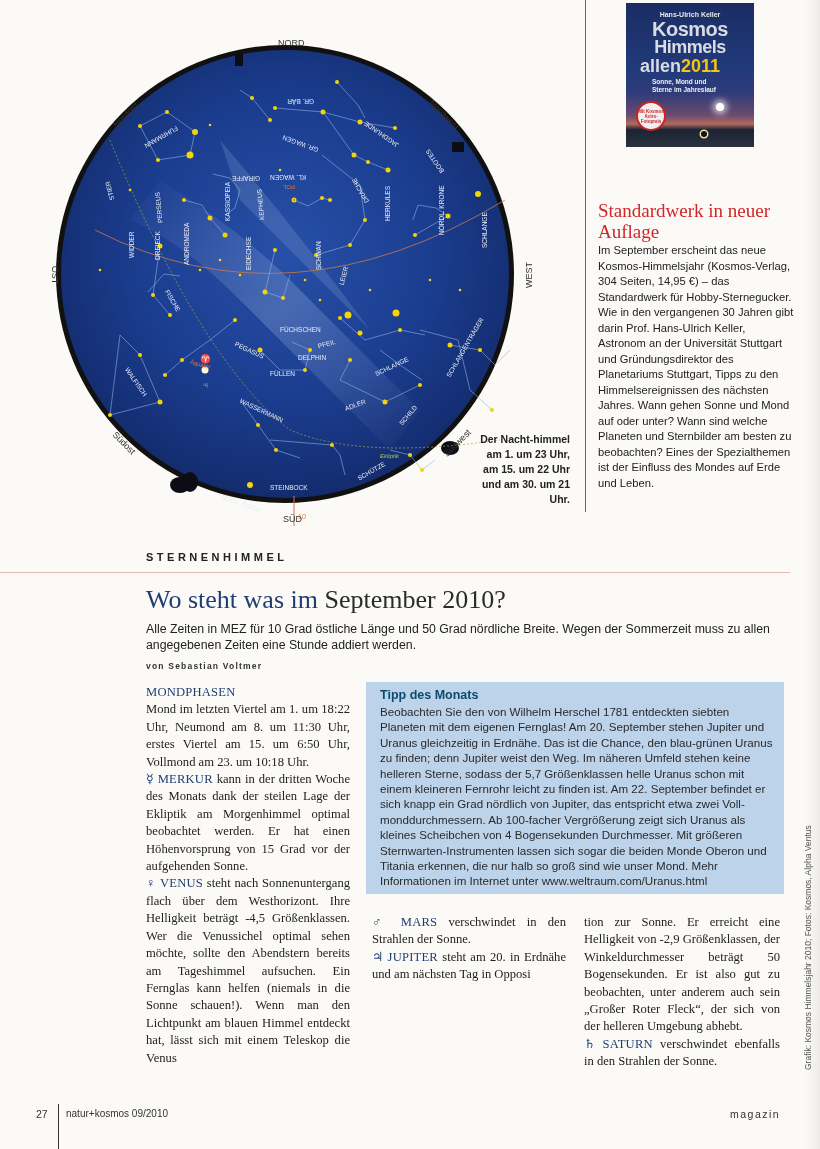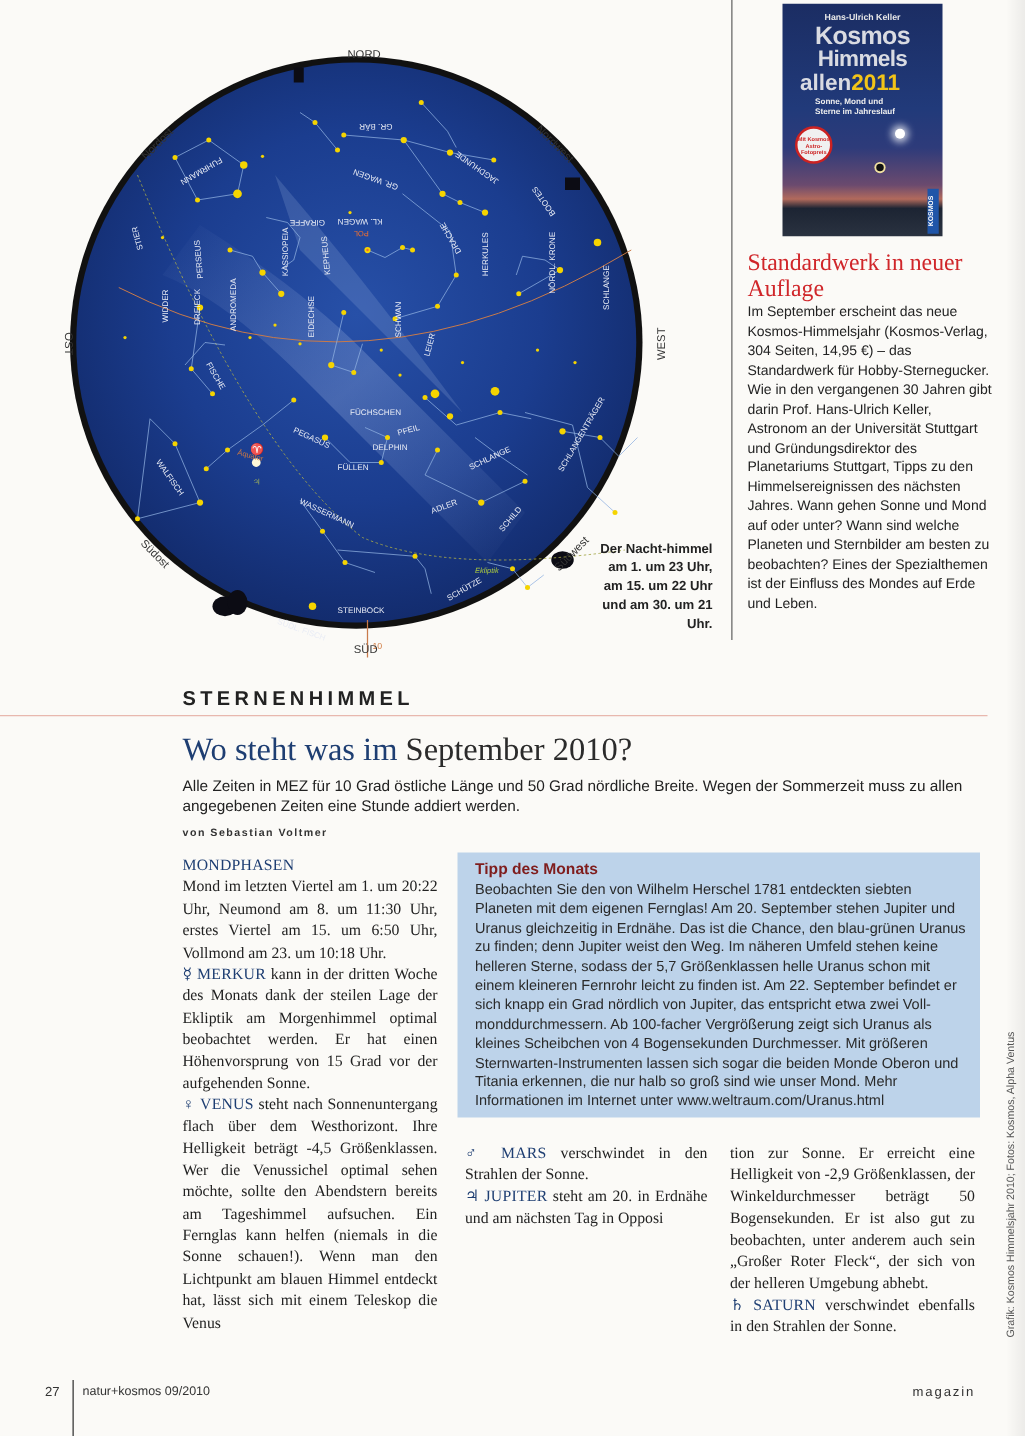--- a/index.html
+++ b/index.html
@@ -19,21 +19,21 @@
     left: 470px; top: 432px; width: 100px;
     font-family: "Liberation Sans", sans-serif; font-weight: bold;
     font-size: 10.5px; line-height: 15px; text-align: right; color: #222;
   }
 
   
   .vdivider { left: 585px; top: 0; width: 1px; height: 512px; background: #666; }
 
   
   .book-cover {
-    left: 626px; top: 3px; width: 128px; height: 186px;
+    left: 626px; top: 3px; width: 128px; height: 144px;
     background: linear-gradient(180deg, #1b2d63 0%, #213a7a 45%, #2e3b7a 62%, #6b4a6e 78%, #b26a5c 84%, #1c2433 88%, #2a3240 100%);
     overflow: hidden;
   }
   .book-author { position: absolute; left: 0; right: 0; top: 8px; text-align: center; color: #e8e8e8; font-size: 7px; font-weight: bold; }
   .book-t1 { position: absolute; left: 0; right: 0; top: 17px; text-align: center; color: #d9dbe2; font-size: 20px; font-weight: bold; line-height: 18px; letter-spacing: -0.5px; }
   .book-t2 { position: absolute; left: 0; right: 0; top: 34px; text-align: center; color: #d9dbe2; font-size: 18px; font-weight: bold; line-height: 20px; letter-spacing: -0.5px; }
   .book-t3 { position: absolute; left: 14px; top: 54px; color: #d9dbe2; font-size: 18px; font-weight: bold; line-height: 18px; }
   .book-t3 span { color: #f2c418; }
   .book-sub { position: absolute; left: 26px; top: 75px; color: #eee; font-size: 6.5px; font-weight: bold; line-height: 8px; }
   .book-badge { position: absolute; left: 10px; top: 98px; width: 30px; height: 30px; border-radius: 50%; background: #f0f0f0; border: 2px solid #c22; font-size: 4.5px; color: #c22; font-weight: bold; text-align: center; padding-top: 6px; line-height: 5px; }
@@ -47,21 +47,21 @@
   }
   .side-body {
     left: 598px; top: 243px; width: 196px;
     font-family: "Liberation Sans", sans-serif; font-size: 11.2px; line-height: 15.5px; color: #222;
   }
 
   
   .kicker {
     left: 146px; top: 551px;
     font-family: "Liberation Sans", sans-serif; font-weight: bold;
-    font-size: 16px; letter-spacing: 3.5px; color: #222;
+    font-size: 11px; letter-spacing: 3.5px; color: #222;
   }
   .kicker-rule { left: 0; top: 572px; width: 790px; height: 1px; background: #e8b8ae; }
 
   .headline {
     left: 146px; top: 585px;
     font-family: "Liberation Serif", serif; font-size: 26px; color: #1e3e72; white-space: nowrap;
   }
   .headline .hl-strong { color: #2b2b2b; }
   .intro {
     left: 146px; top: 621px; width: 650px;
@@ -81,21 +81,21 @@
   .col-2 { left: 372px; top: 914px; width: 194px; }
   .col-3 { left: 584px; top: 914px; width: 196px; }
   .sec-head { color: #1e3e72; font-weight: normal; letter-spacing: 0.2px; }
   .planet-sym { color: #1e3e72; }
 
   
   .tip-box {
     left: 366px; top: 682px; width: 418px; height: 212px;
     background: #bdd3ea; padding: 6px 10px 6px 14px;
   }
-  .tip-title { font-family: "Liberation Sans", sans-serif; font-weight: bold; font-size: 12.5px; color: #7f1d1d; margin-bottom: 2px; }
+  .tip-title { font-family: "Liberation Sans", sans-serif; font-weight: bold; font-size: 12.5px; color: #0c4a6e; margin-bottom: 2px; }
   .tip-body { font-family: "Liberation Sans", sans-serif; font-size: 11.6px; line-height: 15.4px; color: #2a2a2a; }
 
   
   .credit {
     left: 803px; top: 1070px; transform-origin: left top; transform: rotate(-90deg);
     font-family: "Liberation Sans", sans-serif; font-size: 8.5px; color: #555; white-space: nowrap;
   }
   .footer-pg { left: 36px; top: 1108px; font-family: "Liberation Sans", sans-serif; font-size: 10.5px; color: #333; }
   .footer-bar { left: 58px; top: 1104px; width: 1px; height: 45px; background: #333; }
   .footer-mag { left: 66px; top: 1108px; font-family: "Liberation Sans", sans-serif; font-size: 10px; color: #333; }
@@ -320,21 +320,21 @@
 <div class="abs side-body">Im September erscheint das neue Kosmos-Himmelsjahr (Kosmos-Verlag, 304 Seiten, 14,95 €) – das Standardwerk für Hobby-Sterne­gucker. Wie in den vergangenen 30 Jahren gibt darin Prof. Hans-Ulrich Keller, Astronom an der Universität Stuttgart und Gründungsdirektor des Planetariums Stuttgart, Tipps zu den Himmelsereignissen des nächsten Jahres. Wann gehen Sonne und Mond auf oder unter? Wann sind welche Planeten und Sternbilder am besten zu beobachten? Eines der Spezialthemen ist der Einfluss des Mondes auf Erde und Leben.</div>
 
 <div class="abs kicker">STERNENHIMMEL</div>
 <div class="abs kicker-rule"></div>
 <div class="abs headline"><span>Wo steht was im </span><span class="hl-strong">September 2010?</span></div>
 <div class="abs intro">Alle Zeiten in MEZ für 10 Grad östliche Länge und 50 Grad nördliche Breite. Wegen der Sommerzeit muss zu allen angegebenen Zeiten eine Stunde addiert werden.</div>
 <div class="abs byline">von Sebastian Voltmer</div>
 
 <div class="abs col col-1">
   <div class="sec-head">MONDPHASEN</div>
-  <div>Mond im letzten Viertel am 1. um 20:22 Uhr, Neumond am 8. um 11:30 Uhr, erstes Viertel am 15. um 6:50 Uhr, Vollmond am 23. um 10:18 Uhr.</div>
+  <div>Mond im letzten Viertel am 1. um 18:22 Uhr, Neumond am 8. um 11:30 Uhr, erstes Viertel am 15. um 6:50 Uhr, Vollmond am 23. um 10:18 Uhr.</div>
   <div><span class="planet-sym">☿</span> <span class="sec-head">MERKUR</span><span> kann in der dritten Woche des Monats dank der steilen Lage der Ekliptik am Morgenhim­mel optimal beobachtet werden. Er hat einen Höhenvorsprung von 15 Grad vor der aufgehenden Sonne.</span></div>
   <div><span class="planet-sym">♀</span> <span class="sec-head">VENUS</span><span> steht nach Sonnenunter­gang flach über dem Westhorizont. Ihre Helligkeit beträgt -4,5 Größen­klassen. Wer die Venussichel optimal sehen möchte, sollte den Abend­stern bereits am Tageshimmel auf­suchen. Ein Fernglas kann helfen (niemals in die Sonne schauen!). Wenn man den Lichtpunkt am blauen Himmel entdeckt hat, lässt sich mit einem Teleskop die Venus­</span></div>
 </div>
 
 <div class="abs tip-box">
   <div class="tip-title">Tipp des Monats</div>
   <div class="tip-body">Beobachten Sie den von Wilhelm Herschel 1781 entdeckten siebten Planeten mit dem eigenen Fernglas! Am 20. September stehen Jupiter und Uranus gleichzeitig in Erdnähe. Das ist die Chance, den blau-grünen Uranus zu finden; denn Jupiter weist den Weg. Im näheren Umfeld stehen keine helleren Sterne, sodass der 5,7 Größenklassen helle Uranus schon mit einem kleineren Fernrohr leicht zu finden ist. Am 22. September befindet er sich knapp ein Grad nördlich von Jupiter, das entspricht etwa zwei Voll­monddurchmessern. Ab 100-facher Vergrößerung zeigt sich Uranus als kleines Scheibchen von 4 Bogensekunden Durchmesser. Mit größeren Sternwarten-Instrumenten lassen sich sogar die beiden Monde Oberon und Titania erkennen, die nur halb so groß sind wie unser Mond. Mehr Informationen im Internet unter www.weltraum.com/Uranus.html</div>
 </div>
 
 <div class="abs col col-2">

